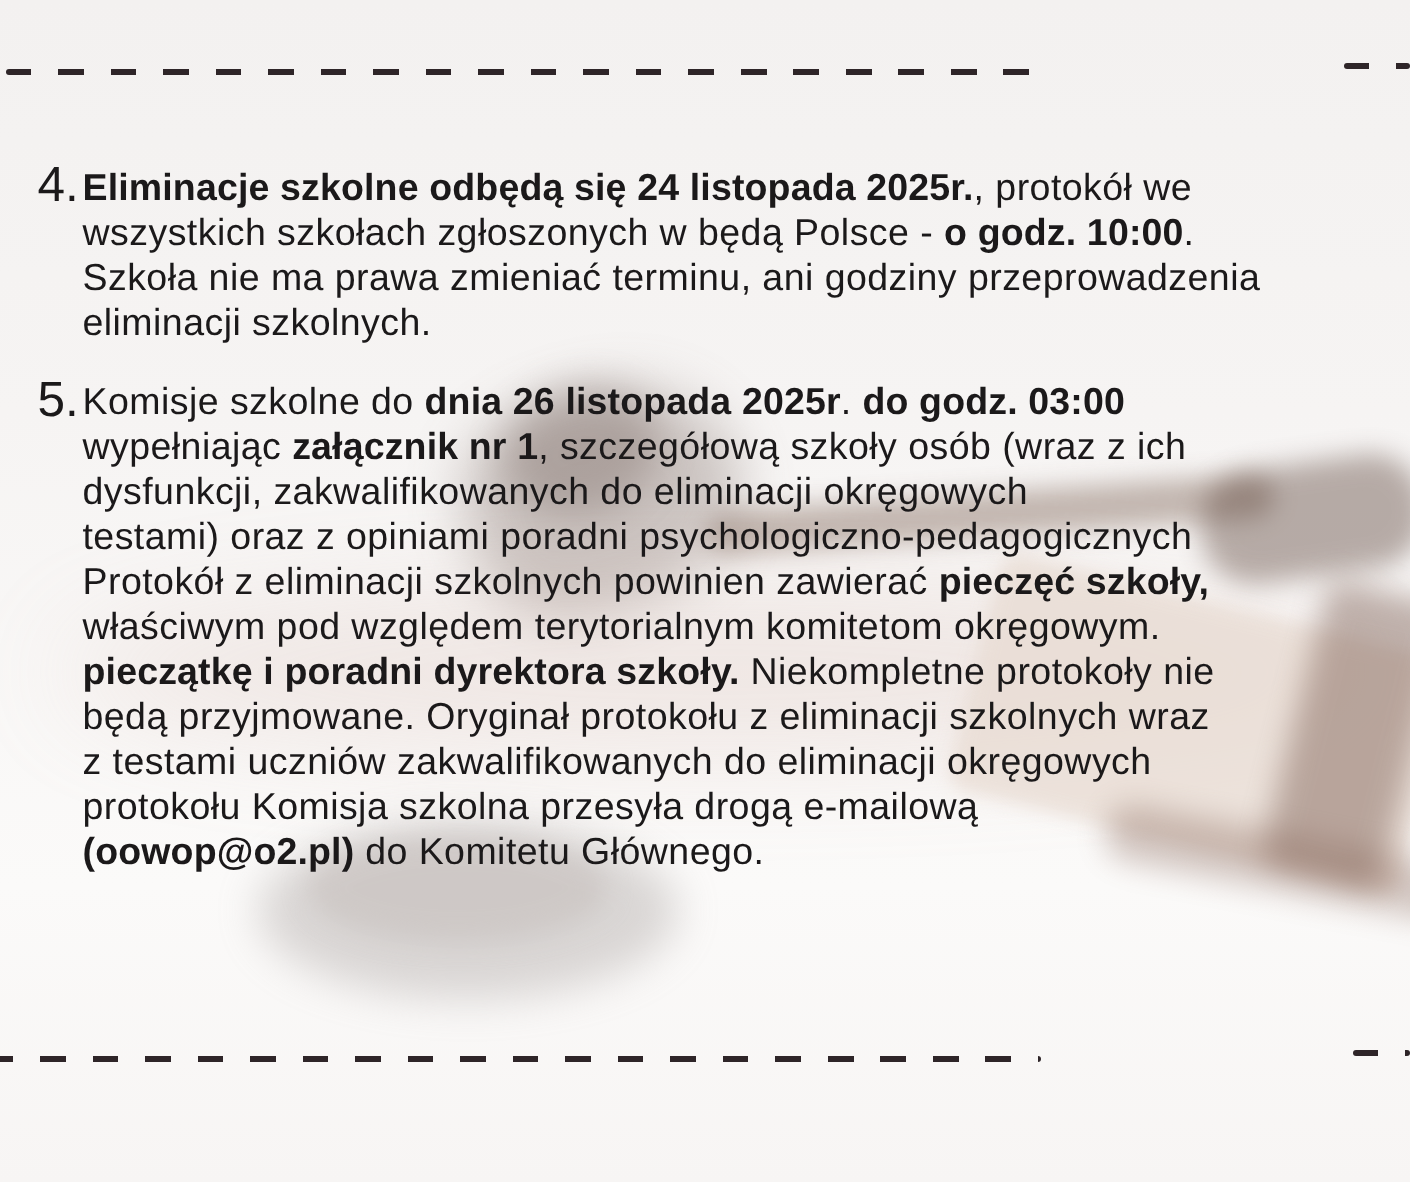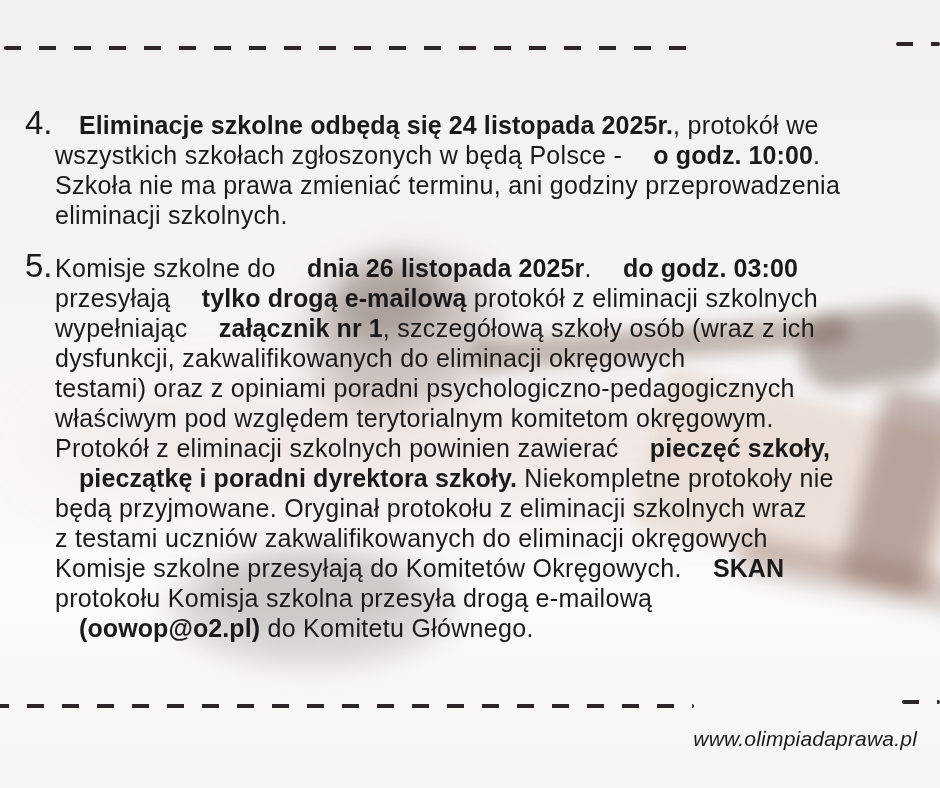--- a/index.html
+++ b/index.html
@@ -56,21 +56,21 @@
   .rule-number{
     position:absolute;left:-3px;top:-4px;width:34px;
     font-size:33px;font-weight:400;line-height:34px;letter-spacing:0;
   }
   .rule-body{margin-left:27px;}
   .text-line{
     height:30px;line-height:30px;font-size:25px;letter-spacing:.3px;
     white-space:nowrap;
   }
   .seg{font-weight:400;}
-  .seg.bold{font-weight:700;letter-spacing:.1px;margin-left:24px;}
+  .seg.bold{font-weight:700;letter-spacing:.1px;}
   
   .website{
     position:absolute;right:23px;top:727px;
     font-size:21px;font-style:italic;font-weight:400;letter-spacing:.2px;
     color:var(--text);
   }
 </style>
 </head>
 <body>
 
@@ -99,34 +99,31 @@
           <div class="text-line"><span class="seg bold">Eliminacje szkolne odbędą się 24 listopada 2025r.</span><span class="seg">, protokół we</span></div>
           <div class="text-line"><span class="seg">wszystkich szkołach zgłoszonych w będą Polsce - </span><span class="seg bold">o godz. 10:00</span><span class="seg">.</span></div>
           <div class="text-line"><span class="seg">Szkoła nie ma prawa zmieniać terminu, ani godziny przeprowadzenia</span></div>
           <div class="text-line"><span class="seg">eliminacji szkolnych.</span></div>
         </div>
       </div>
       <div class="rule-item">
         <div class="rule-number">5.</div>
         <div class="rule-body">
           <div class="text-line"><span class="seg">Komisje szkolne do </span><span class="seg bold">dnia 26 listopada 2025r</span><span class="seg">. </span><span class="seg bold">do godz. 03:00</span></div>
-          <div class="text-line"><span class="seg">przesyłają </span><span class="seg bold">tylko drogą e-mailową</span><span class="seg"> protokół z eliminacji szkolnych</span></div>
           <div class="text-line"><span class="seg">wypełniając </span><span class="seg bold">załącznik nr 1</span><span class="seg">, szczegółową szkoły osób (wraz z ich</span></div>
           <div class="text-line"><span class="seg">dysfunkcji, zakwalifikowanych do eliminacji okręgowych</span></div>
           <div class="text-line"><span class="seg">testami) oraz z opiniami poradni psychologiczno-pedagogicznych</span></div>
+          <div class="text-line"><span class="seg">Protokół z eliminacji szkolnych powinien zawierać </span><span class="seg bold">pieczęć szkoły,</span></div>
           <div class="text-line"><span class="seg">właściwym pod względem terytorialnym komitetom okręgowym.</span></div>
-          <div class="text-line"><span class="seg">Protokół z eliminacji szkolnych powinien zawierać </span><span class="seg bold">pieczęć szkoły,</span></div>
           <div class="text-line"><span class="seg bold">pieczątkę i poradni dyrektora szkoły.</span><span class="seg"> Niekompletne protokoły nie</span></div>
           <div class="text-line"><span class="seg">będą przyjmowane. Oryginał protokołu z eliminacji szkolnych wraz</span></div>
           <div class="text-line"><span class="seg">z testami uczniów zakwalifikowanych do eliminacji okręgowych</span></div>
-          <div class="text-line"><span class="seg">Komisje szkolne przesyłają do Komitetów Okręgowych. </span><span class="seg bold">SKAN</span></div>
           <div class="text-line"><span class="seg">protokołu Komisja szkolna przesyła drogą e-mailową</span></div>
           <div class="text-line"><span class="seg bold">(oowop@o2.pl)</span><span class="seg"> do Komitetu Głównego.</span></div>
         </div>
       </div>
     </main>
 
   <div class="dash dash-bottom-left"></div>
   <div class="dash dash-bottom-right"></div>
 
-  <div class="website">www.olimpiadaprawa.pl</div>
 
 </div>
 
 </body></html>

